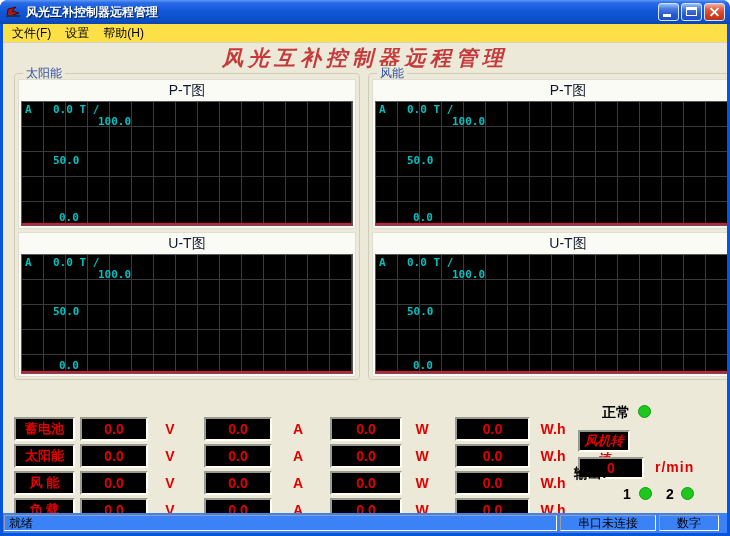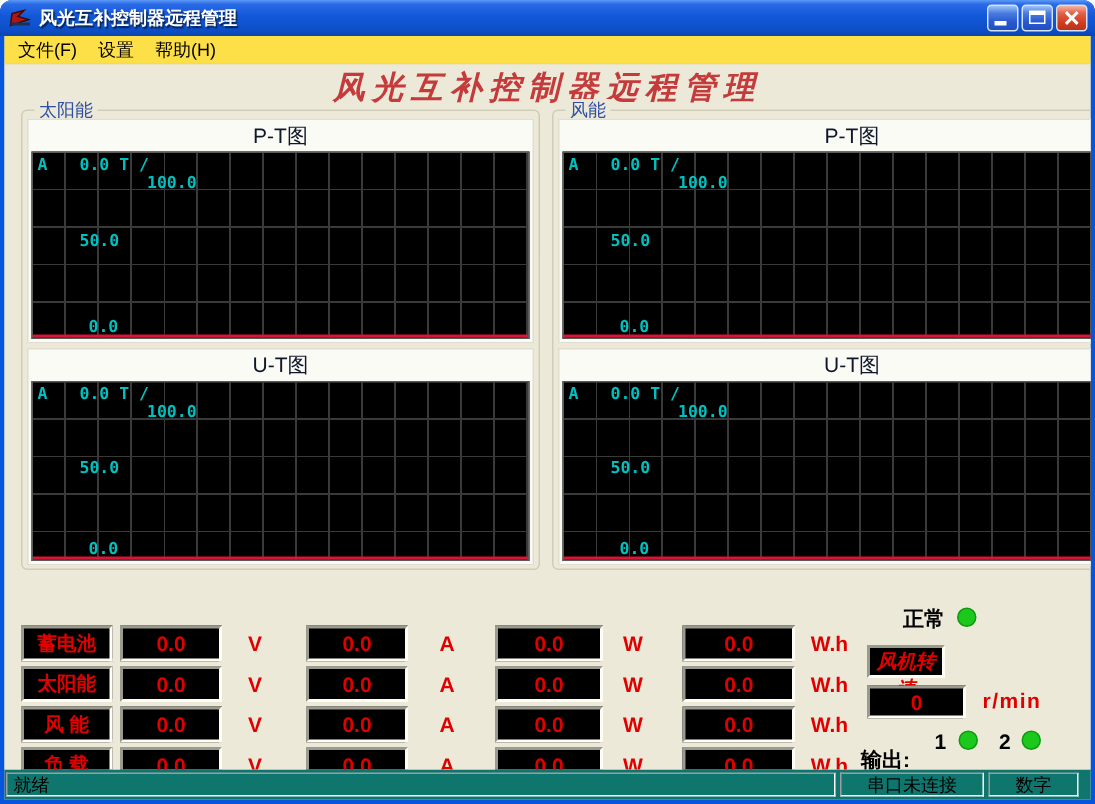--- a/index.html
+++ b/index.html
@@ -63,27 +63,27 @@
   .r-u4{left:528px;width:44px;}
   
   .blacktext{position:absolute;color:#000;font-weight:bold;font-size:14px;}
   .redtext{position:absolute;color:#e00000;font-weight:bold;font-size:14px;}
   .dot{position:absolute;width:13px;height:13px;border-radius:50%;background:#1dc81d;border:1px solid #0f9a0f;box-sizing:border-box;}
   .normal-label{left:587px;top:361px;margin-left:12px;}
   .normal-dot{left:635px;top:362px;}
   .fan-box{left:575px;top:387px;width:52px;height:22px;line-height:18px;font-size:13px;font-style:italic;}
   .zero-box{left:575px;top:414px;width:66px;height:22px;line-height:18px;}
   .rmin{left:652px;top:416px;letter-spacing:1px;}
-  .out-label{left:571px;top:455px;}
+  .out-label{left:571px;top:422px;}
   .out1{left:620px;top:443px;}
   .outdot1{left:636px;top:444px;}
   .out2{left:663px;top:443px;}
   .outdot2{left:678px;top:444px;}
   
-  .statusbar{height:20px;background:#0f766e;display:flex;align-items:flex-start;padding:2px 1px;box-sizing:border-box;gap:3px;}
+  .statusbar{height:20px;background:#3b82f6;display:flex;align-items:flex-start;padding:2px 1px;box-sizing:border-box;gap:3px;}
   .sb-panel{border:1px solid;border-color:#9d9da1 #ffffff #ffffff #9d9da1;font-size:12px;line-height:14px;padding:0 4px;box-sizing:border-box;color:#000;white-space:nowrap;overflow:hidden;}
   .sb-ready{width:553px;}
   .sb-serial{width:96px;text-align:center;}
   .sb-num{width:60px;text-align:center;}
 </style>
 </head>
 <body>
 
 <div class="window">
 

